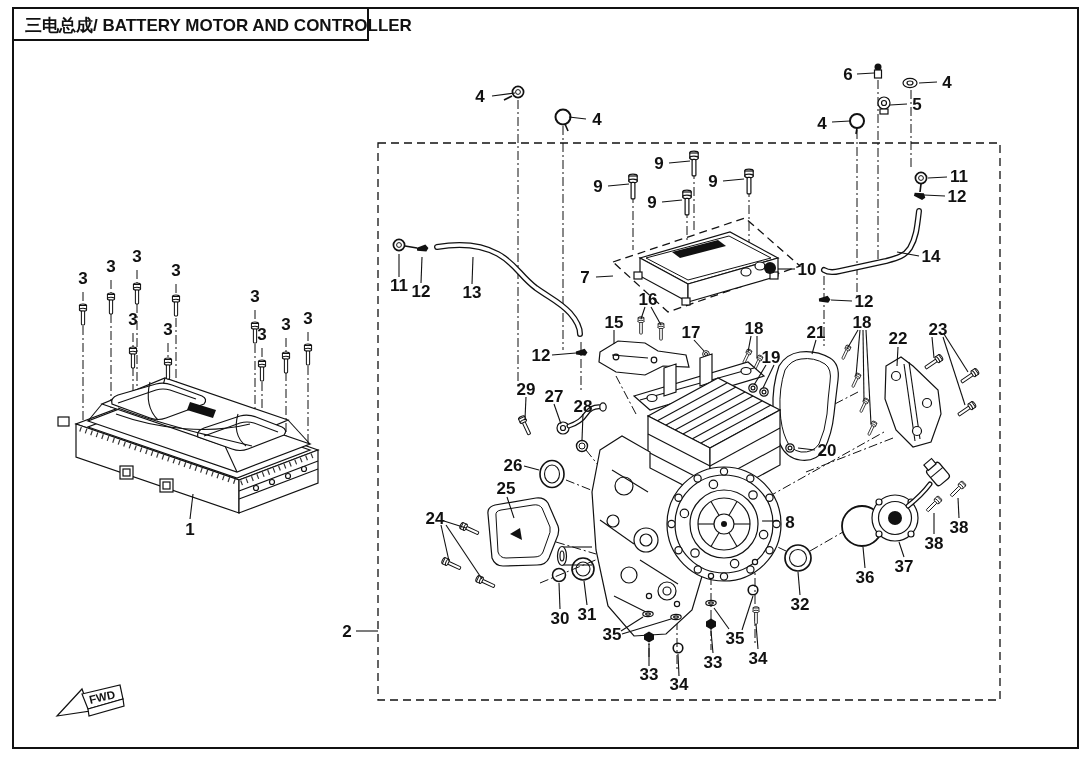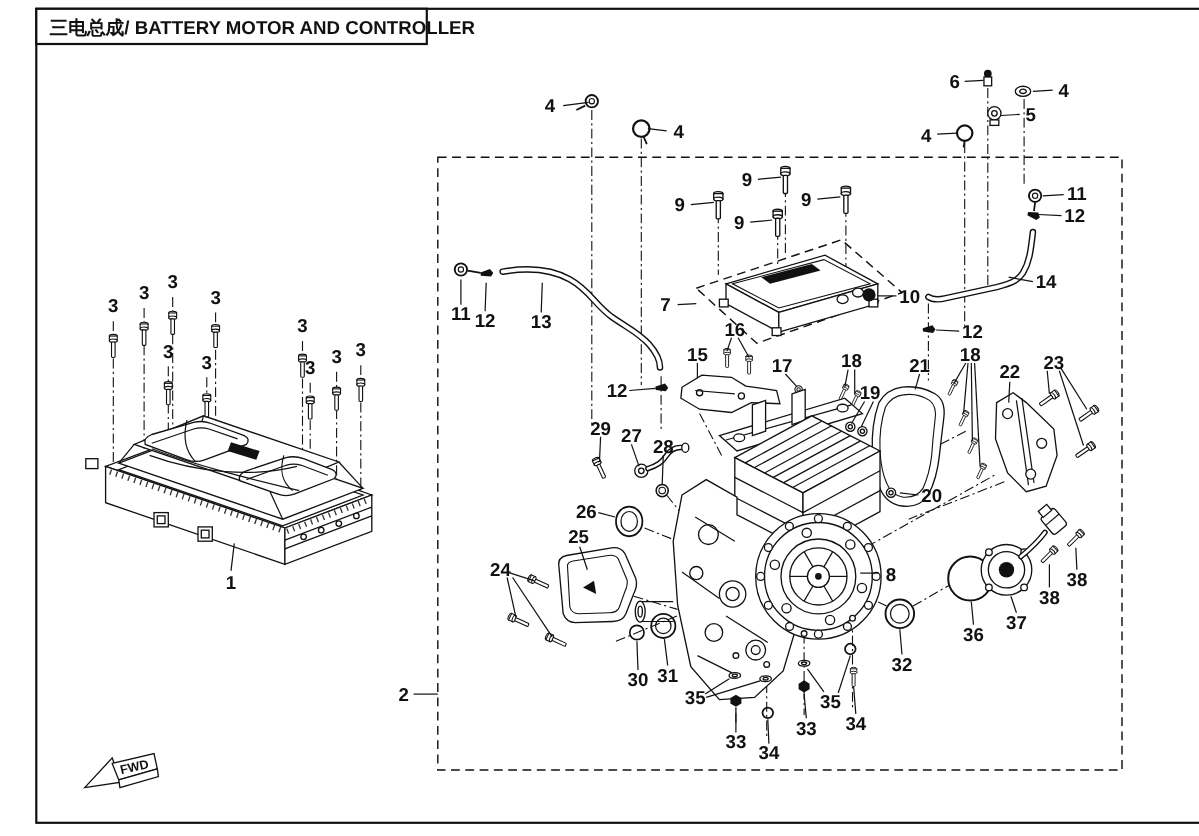--- a/index.html
+++ b/index.html
@@ -1,17 +1,17 @@
 <!DOCTYPE html>
 <html style="--ink: #111111; --bg: #ffffff;"><head>
 <meta charset="utf-8">
 <style>
   :root { --ink: #111111; --bg: #ffffff; }
   html,body { margin:0; padding:0; background:var(--bg); }
-  .stage { width:981px; height:760px; position:relative; background:var(--bg);margin-left:20px; }
+  .stage { width:981px; height:760px; position:relative; background:var(--bg); }
   svg { display:block; font-family:"Liberation Sans", sans-serif; }
   .pt   { fill:#ffffff; stroke:var(--ink); stroke-width:1.2; }
   .ln   { stroke:var(--ink); stroke-width:1.1; fill:none; }
   .ln2  { stroke:var(--ink); stroke-width:1.6; fill:none; }
   .dd   { stroke:var(--ink); stroke-width:1; fill:none; stroke-dasharray:9 3 2 3; }
   .dash { stroke:var(--ink); stroke-width:1.3; fill:none; stroke-dasharray:8 5; }
   .hatch{ stroke:var(--ink); stroke-width:5; fill:none; stroke-dasharray:1.2 4.6; opacity:.85; }
   .tubeO{ stroke:var(--ink); stroke-width:6; fill:none; stroke-linecap:round; }
   .tubeI{ stroke:#ffffff; stroke-width:3.4; fill:none; stroke-linecap:round; }
   .callout { font-size:17px; font-weight:bold; fill:var(--ink); text-anchor:middle; }

